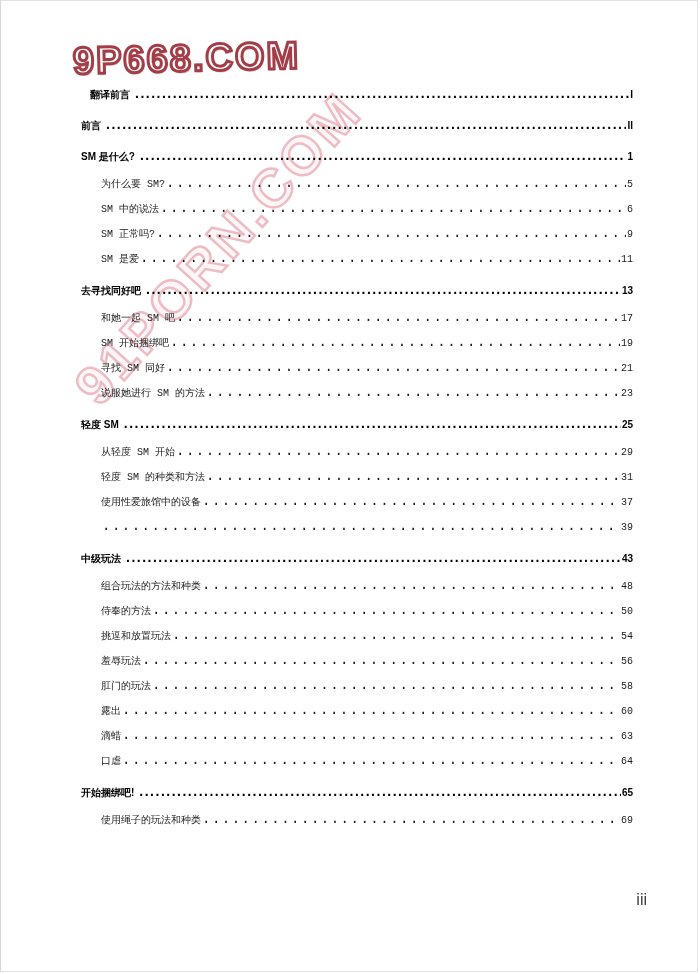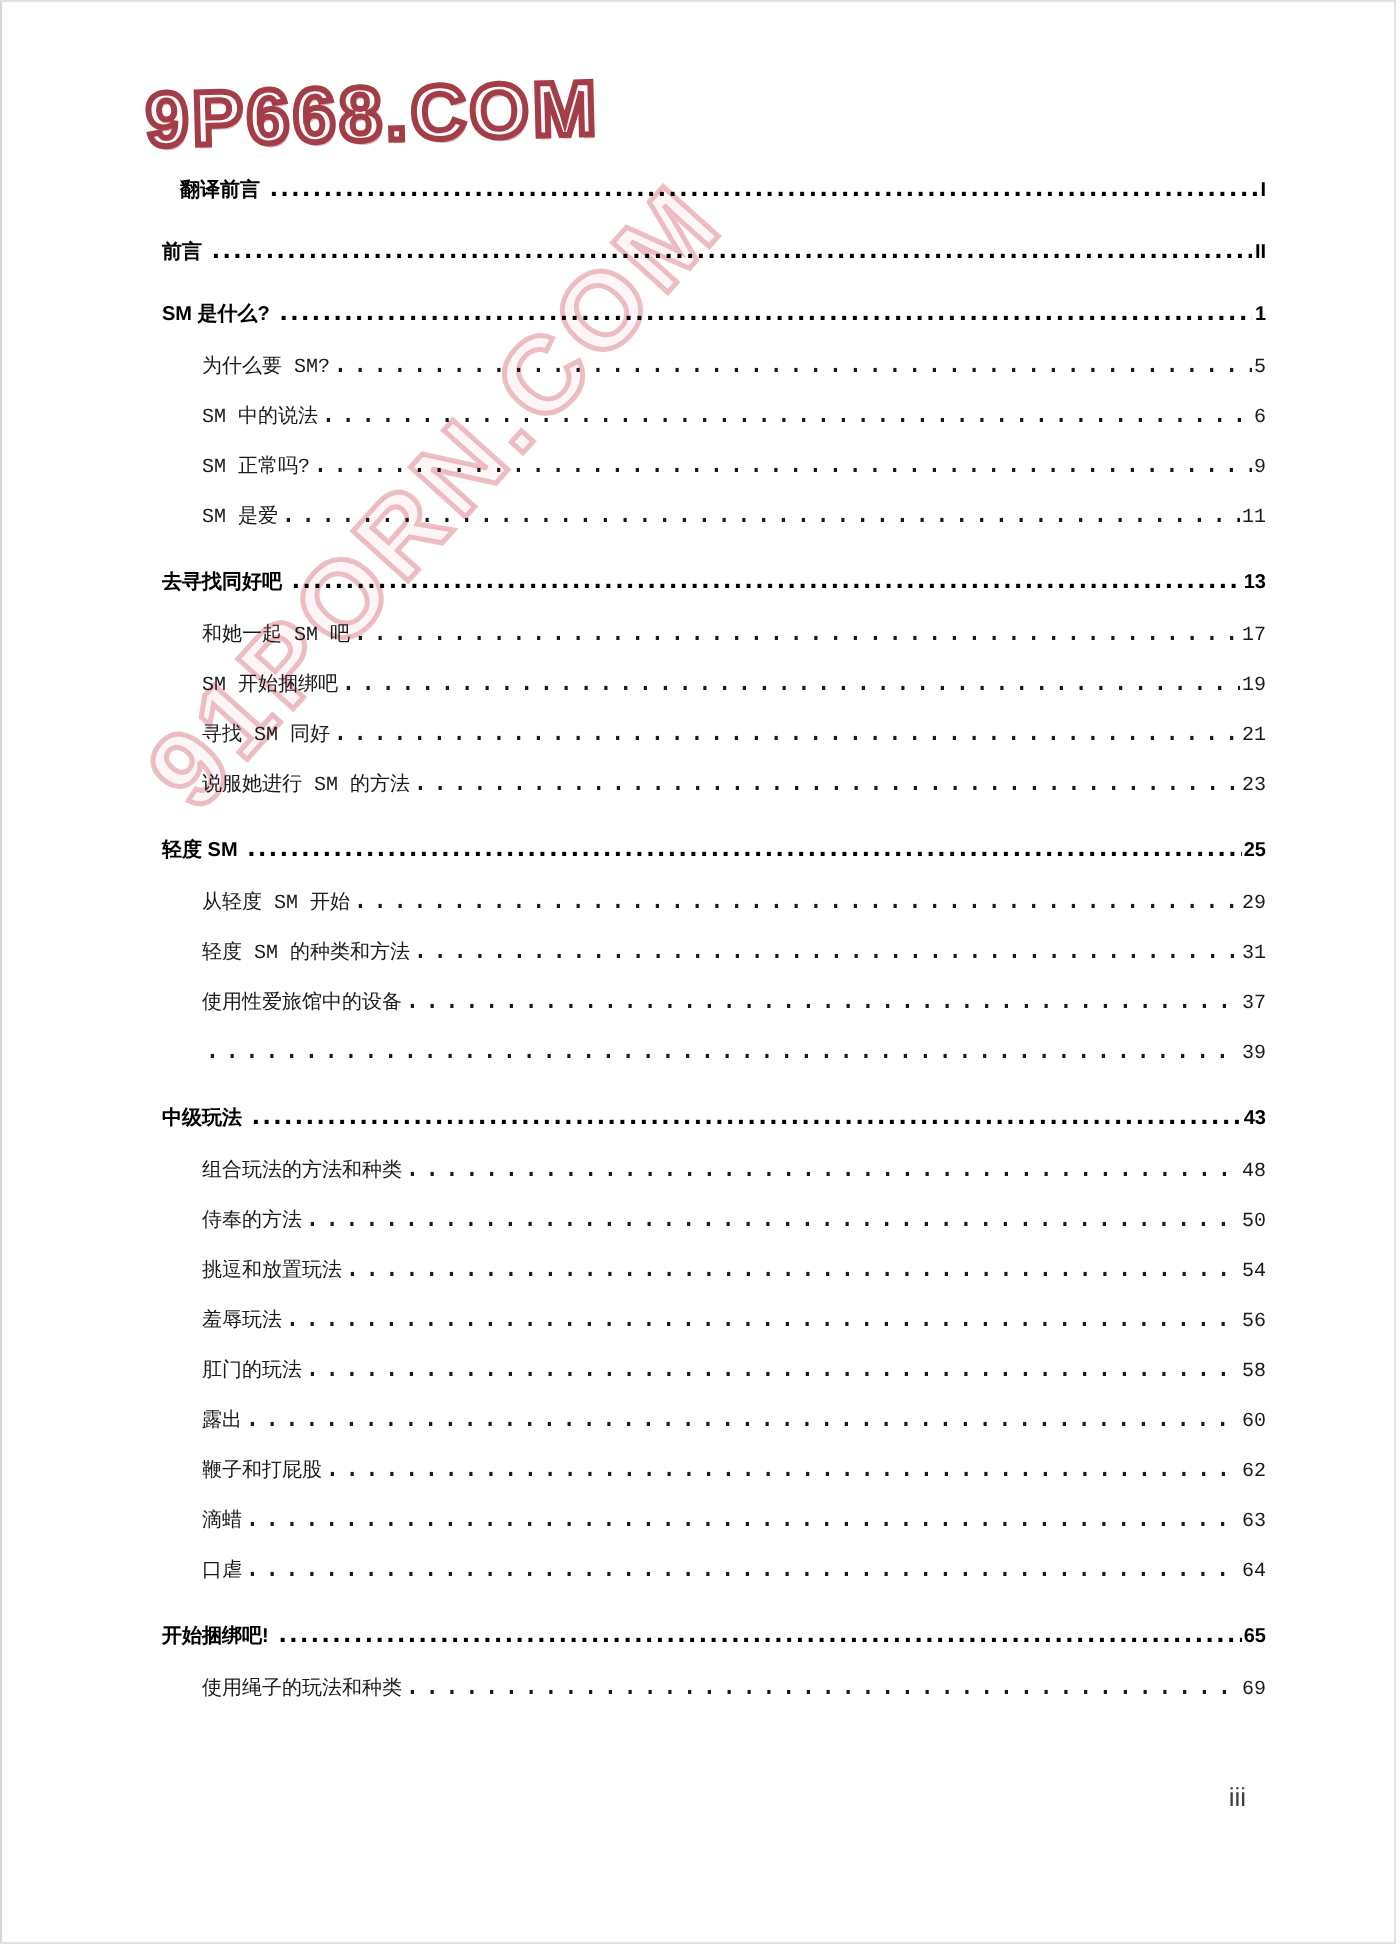--- a/index.html
+++ b/index.html
@@ -79,22 +79,22 @@
   }
   .dots::after {
     content: "......................................................................................................................................................................................................";
     letter-spacing: 1.5px;
     font-size: 14px;
   }
   .pagenum { white-space: nowrap; }
   
   .footer {
     position: absolute;
-    right: 74px; top: 890px;
-    font-size: 13px;
+    right: 50px; top: 890px;
+    font-size: 16px;
     color: #3d3d3d;
     z-index: 4;
   }
 </style>
 </head>
 <body>
 
 <div class="page">
 
   <div class="logo">9P668.COM</div>
@@ -215,25 +215,20 @@
     <span class="label">肛门的玩法</span>
     <span class="dots"></span>
     <span class="pagenum">58</span>
   </div>
       <div class="row sub">
     <span class="label">露出</span>
     <span class="dots"></span>
     <span class="pagenum">60</span>
   </div>
       <div class="row sub">
-    <span class="label">鞭子和打屁股</span>
-    <span class="dots"></span>
-    <span class="pagenum">62</span>
-  </div>
-      <div class="row sub">
     <span class="label">滴蜡</span>
     <span class="dots"></span>
     <span class="pagenum">63</span>
   </div>
       <div class="row sub">
     <span class="label">口虐</span>
     <span class="dots"></span>
     <span class="pagenum">64</span>
   </div>
       <div class="row heading">

